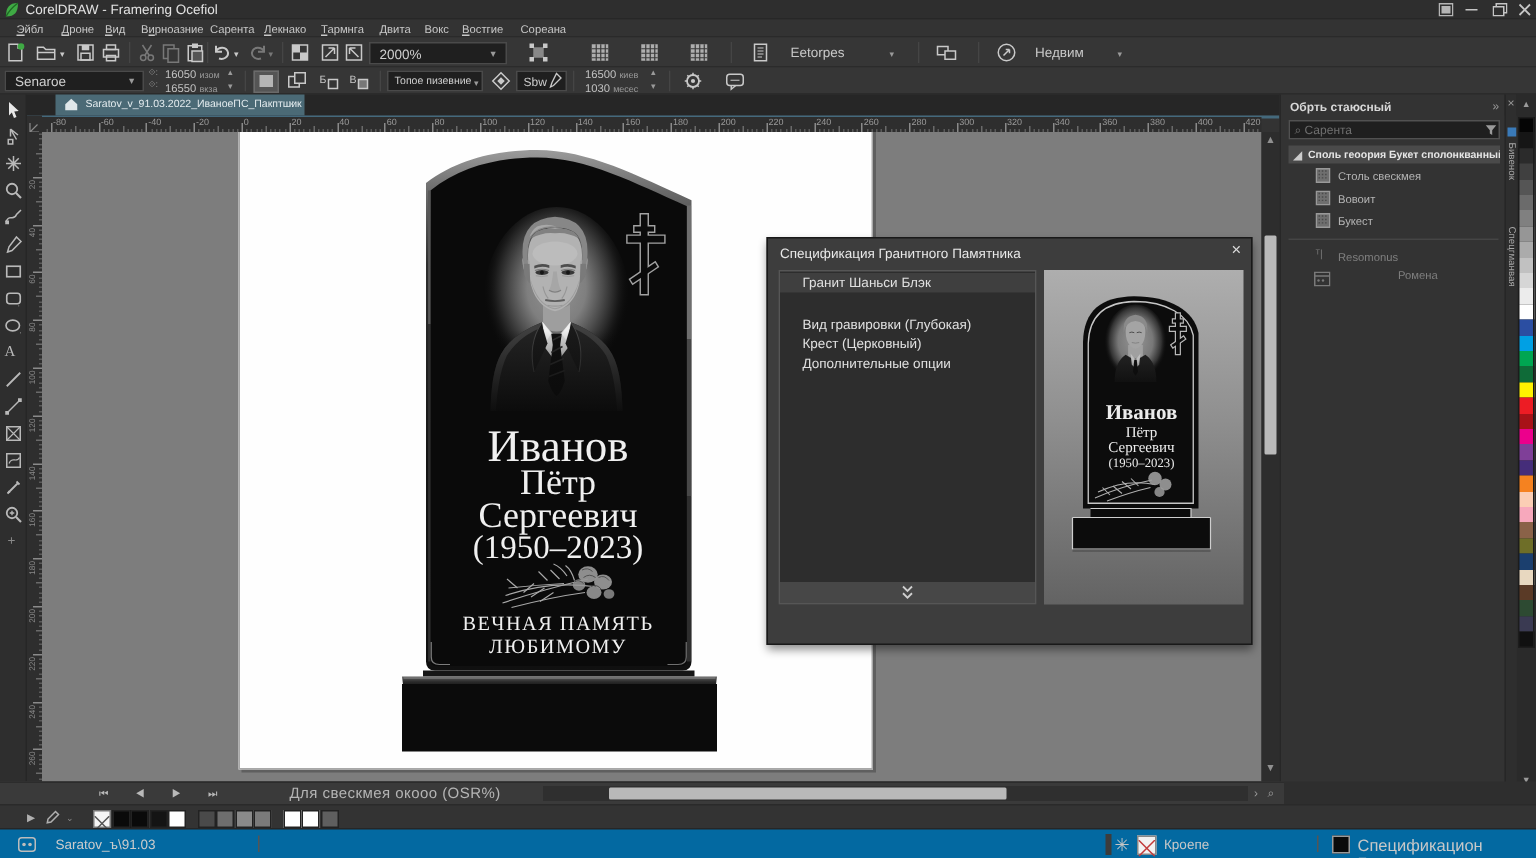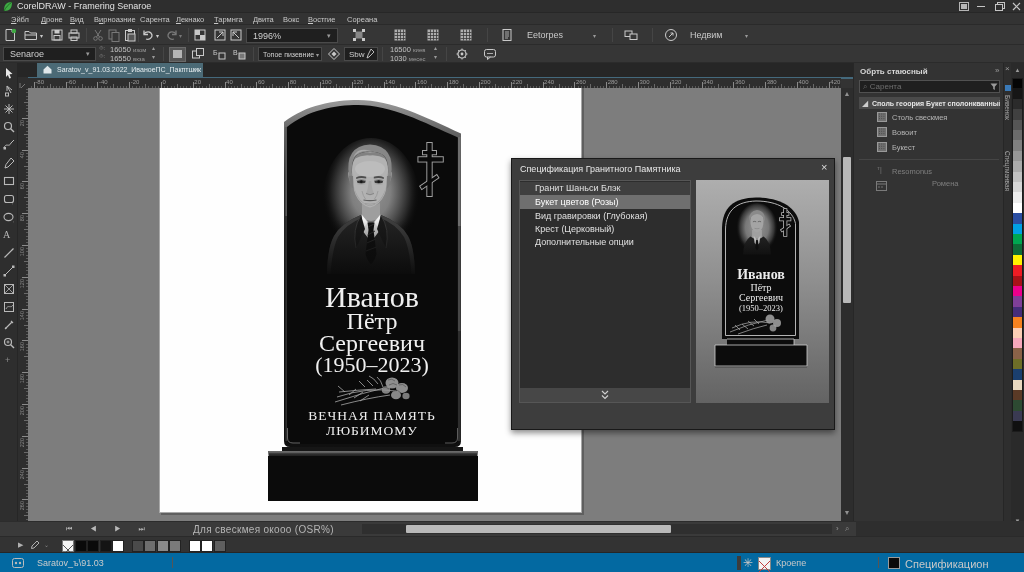--- a/index.html
+++ b/index.html
@@ -9,21 +9,21 @@
   .txt { color:#cfcfcf; white-space:nowrap; }
 </style>
 </head>
 <body>
 
 <div class="abs" style="left:0;top:0;width:1024px;height:13px;background:#2e2e2e;border-bottom:1px solid #272727;">
   <svg class="abs" style="left:3px;top:1px;" width="11" height="11" viewBox="0 0 11 11">
     <path d="M1 10 C1 4 3 1 9 1 C9 7 7 10 1 10 Z" fill="#3faa44"></path>
     <path d="M1 10 C3 6 5 4 9 1" stroke="#1f6b24" stroke-width="1" fill="none"></path>
   </svg>
-  <span class="abs txt" style="left:17px;top:1px;font-size:9px;color:#e2e2e2;">CorelDRAW - Framering Senaroe</span>
+  <span class="abs txt" style="left:17px;top:1px;font-size:9px;color:#e2e2e2;">CorelDRAW - Framering Ocefiol</span>
 
   <svg class="abs" style="left:959px;top:2px;" width="10" height="9" viewBox="0 0 10 9">
       <rect x="0.5" y="0.5" width="9" height="8" fill="none" stroke="#b5b5b5"></rect>
       <rect x="2" y="2" width="6" height="5" fill="#b5b5b5"></rect>
     </svg>
   <div class="abs" style="left:977px;top:6px;width:8px;height:1px;background:#c5c5c5;"></div>
   <svg class="abs" style="left:995px;top:2px;" width="10" height="9" viewBox="0 0 10 9">
       <rect x="2.5" y="0.5" width="7" height="6" fill="none" stroke="#c5c5c5"></rect>
       <rect x="0.5" y="2.5" width="7" height="6" fill="#2e2e2e" stroke="#c5c5c5"></rect>
     </svg>
@@ -101,21 +101,21 @@
     </svg>
 <svg class="abs" style="left:213px;top:3px;" width="14" height="14" viewBox="0 0 14 14">
       <rect x="2" y="2" width="10" height="10" fill="none" stroke="#c9c9c9"></rect>
       <path d="M4 10 L10 4 M10 4 H6 M10 4 V8" stroke="#c9c9c9" fill="none"></path>
     </svg>
 <svg class="abs" style="left:229px;top:3px;" width="14" height="14" viewBox="0 0 14 14">
       <rect x="2" y="2" width="10" height="10" fill="none" stroke="#c9c9c9"></rect>
       <path d="M10 10 L4 4 M4 4 H8 M4 4 V8" stroke="#c9c9c9" fill="none"></path>
     </svg>
 <div class="abs" style="left:246px;top:2.5px;width:92px;height:15px;background:#1f1f1f;border:1px solid #4a4a4a;">
-      <span class="abs" style="left:6px;top:2px;font-size:9px;color:#cfcfcf;">1996%</span>
+      <span class="abs" style="left:6px;top:2px;font-size:9px;color:#cfcfcf;">2000%</span>
       <span class="abs" style="left:80px;top:3px;font-size:7px;color:#9a9a9a;">▾</span>
     </div>
 <svg class="abs" style="left:352px;top:3px;" width="14" height="14" viewBox="0 0 14 14">
       <rect x="3.5" y="3.5" width="7" height="7" fill="#888"></rect>
       <rect x="1" y="1" width="3" height="3" fill="#c9c9c9"></rect>
       <rect x="10" y="1" width="3" height="3" fill="#c9c9c9"></rect>
       <rect x="1" y="10" width="3" height="3" fill="#c9c9c9"></rect>
       <rect x="10" y="10" width="3" height="3" fill="#c9c9c9"></rect>
     </svg>
 <svg class="abs" style="left:393px;top:3px;" width="14" height="14" viewBox="0 0 14 14">
@@ -880,23 +880,20 @@
 <div class="abs" id="dialog" style="left:511px;top:158px;width:324px;height:272px;background:#3d3d3d;border:1px solid #191919;box-shadow:0 3px 6px rgba(0,0,0,0.45);">
   <div class="abs" style="left:0;top:0;width:100%;height:18px;">
     <span class="abs" style="left:8px;top:5px;font-size:9px;color:#e8e8e8;">Спецификация Гранитного Памятника</span>
     <span class="abs" style="left:309px;top:2px;font-size:11px;color:#dcdcdc;">×</span>
   </div>
 
   <div class="abs" style="left:7px;top:21px;width:172px;height:223px;background:#2d2d2d;border:1px solid #565656;font-size:9px;color:#e0e0e0;">
     <div class="abs" style="left:0px;top:1px;width:170px;height:13px;background:#3f3f3f;">
         <span class="abs" style="left:15px;top:1px;">Гранит Шаньси Блэк</span>
       </div>
-    <div class="abs" style="left:0px;top:14px;width:170px;height:14px;background:#6f6f6f;">
-        <span class="abs" style="left:15px;top:2px;color:#ffffff;">Букет цветов (Розы)</span>
-      </div>
     <div class="abs" style="left:15px;top:30px;">Вид гравировки (Глубокая)</div>
     <div class="abs" style="left:15px;top:43px;">Крест (Церковный)</div>
     <div class="abs" style="left:15px;top:56px;">Дополнительные опции</div>
     <div class="abs" style="left:0;top:207px;width:170px;height:14px;background:#474747;">
       <svg class="abs" style="left:79px;top:2px;" width="12" height="10" viewBox="0 0 12 10">
           <path d="M3 1 L6 4 L9 1 M3 5.5 L6 8.5 L9 5.5" stroke="#cfcfcf" stroke-width="1.2" fill="none"></path>
         </svg>
     </div>
   </div>
 

